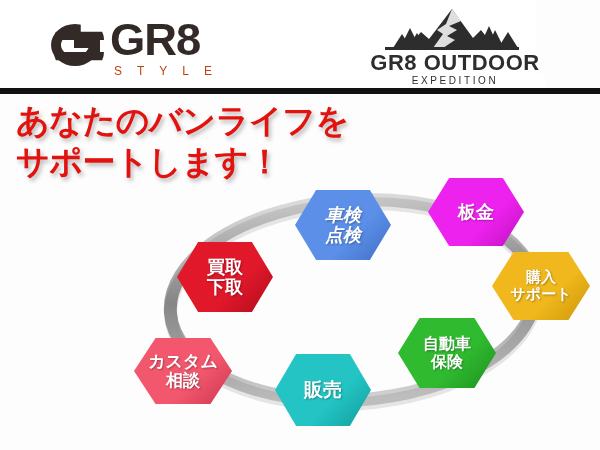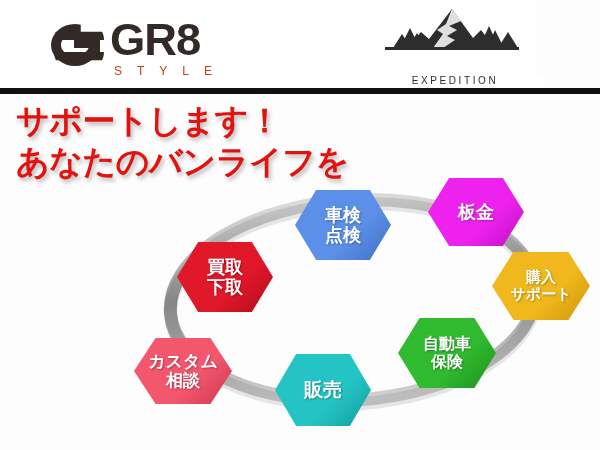--- a/index.html
+++ b/index.html
@@ -135,50 +135,51 @@
         <path d="M75 1 L96 30 L104 22 L118 40 L30 40 L44 24 L52 31 Z" fill="#2d2d2d"></path>
         <path d="M75 1 L84 13 L72 18 L80 22 L70 28 L78 32 L66 40 L56 40 L66 26 L60 22 L69 16 Z" fill="#ffffff" opacity="0.85"></path>
         <path d="M112 18 L122 40 L102 40 Z" fill="#2d2d2d"></path>
         <path d="M118 22 L127 40 L110 40 Z" fill="#2d2d2d"></path>
         <path d="M131 24 L141 40 L121 40 Z" fill="#2d2d2d"></path>
         <path d="M33 20 L43 40 L23 40 Z" fill="#2d2d2d"></path>
         <path d="M25 26 L34 40 L16 40 Z" fill="#2d2d2d"></path>
         <path d="M40 25 L49 40 L31 40 Z" fill="#2d2d2d"></path>
         <rect x="8" y="39" width="134" height="3" fill="#2d2d2d"></rect>
       </svg>
+      <div class="outdoor-word">GR8 OUTDOOR</div>
       <div class="exped-row">
         <div class="exped-line"></div>
         <div class="exped-arrowhead"></div>
         <div class="exped-chev">››››</div>
         <div class="exped-word"><span>EXPEDITION</span></div>
       </div>
     </div>
 
     <div id="divider-bar"></div>
   </div>
 
   <div id="headline">
+    <div class="headline-line">あなたのバンライフを</div>
     <div class="headline-line">サポートします！</div>
-    <div class="headline-line">あなたのバンライフを</div>
   </div>
 
   <div id="diagram">
     <svg id="ring-svg" viewBox="0 0 470 268">
       <defs>
         <linearGradient id="gmet" x1="0" y1="0" x2="0" y2="1">
           <stop offset="0%" stop-color="#d8d8d8"></stop>
           <stop offset="45%" stop-color="#8f8f8f"></stop>
           <stop offset="100%" stop-color="#cfcfcf"></stop>
         </linearGradient>
       </defs>
       <ellipse cx="233" cy="122" rx="183" ry="100" fill="none" stroke="url(#gmet)" stroke-width="13" transform="rotate(-4 233 122)" opacity="0.95"></ellipse>
       <ellipse cx="233" cy="126" rx="183" ry="100" fill="none" stroke="#00000018" stroke-width="13" transform="rotate(-4 233 122)"></ellipse>
     </svg>
 
-  <div class="hex" style="left: 175px; top: 12px; width: 96px; height: 70px; background: linear-gradient(135deg, rgb(91, 143, 232) 0%, rgb(91, 143, 232) 62%, rgb(63, 111, 196) 100%);">
+  <div class="hex" style="left: 175px; top: 12px; width: 96px; height: 70px; background: linear-gradient(135deg, rgb(91, 143, 232) 0%, rgb(91, 143, 232) 62%, rgb(63, 111, 196) 100%); font-style: italic;">
         <div class="hex-label" style="font-size: 18px;">車検
 点検</div>
       </div>
       <div class="hex" style="left: 308px; top: 0px; width: 96px; height: 68px; background: linear-gradient(135deg, rgb(238, 34, 238) 0%, rgb(238, 34, 238) 62%, rgb(192, 16, 192) 100%);">
         <div class="hex-label" style="font-size: 18px;">板金</div>
       </div>
       <div class="hex" style="left: 372px; top: 74px; width: 98px; height: 68px; background: linear-gradient(135deg, rgb(240, 184, 28) 0%, rgb(240, 184, 28) 62%, rgb(204, 150, 8) 100%);">
         <div class="hex-label" style="font-size: 15px; text-align: center;">購入
 サポート</div>
       </div>

